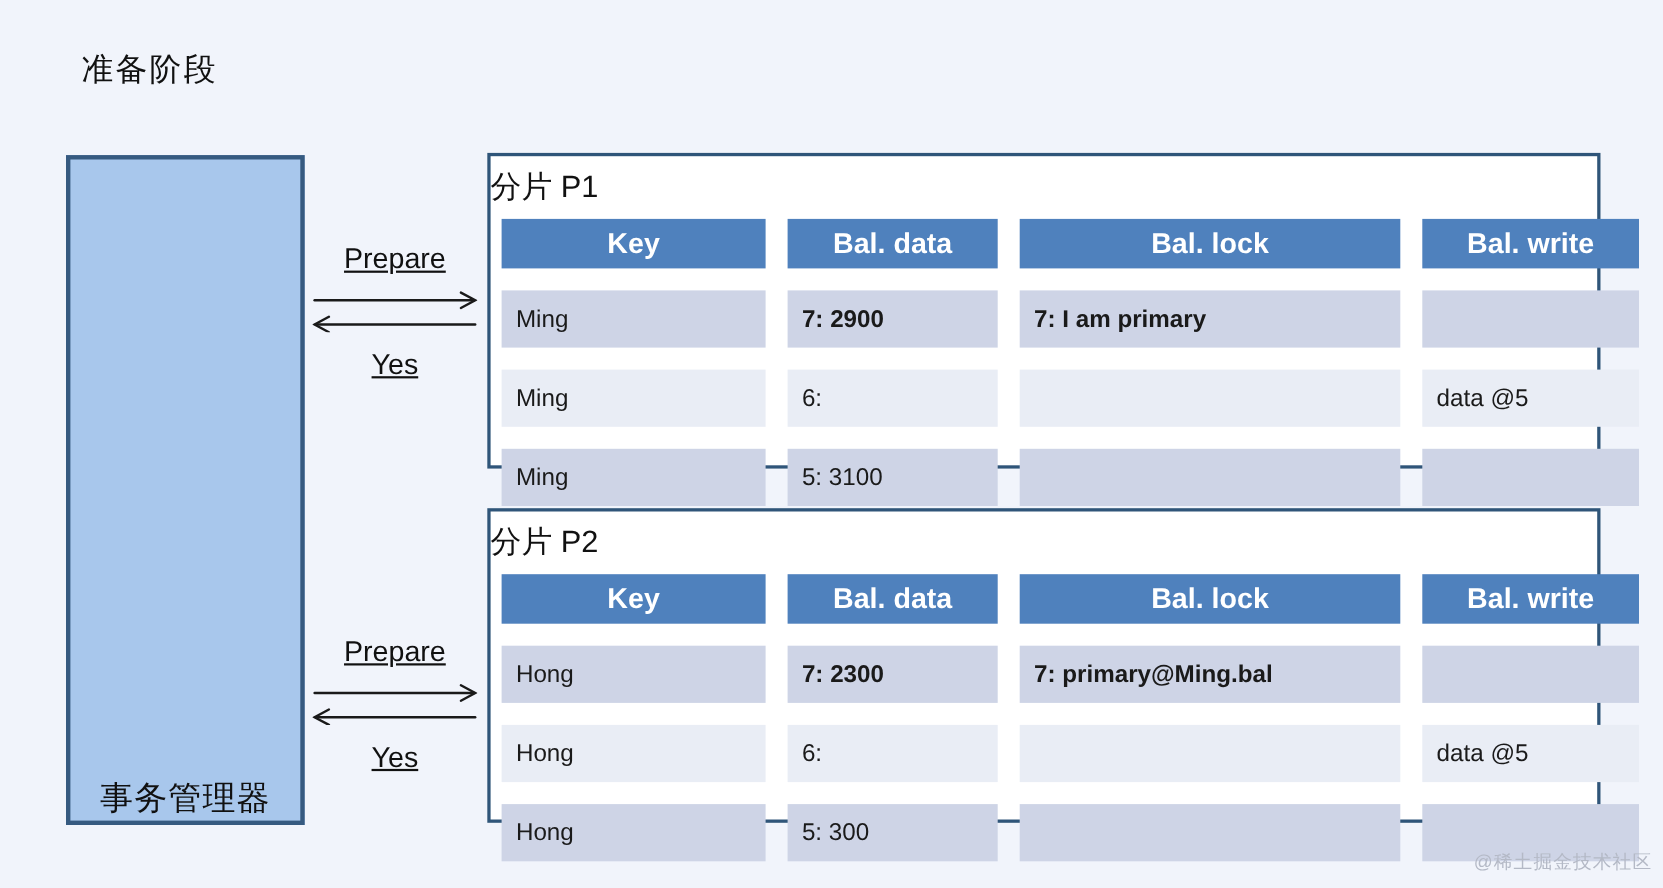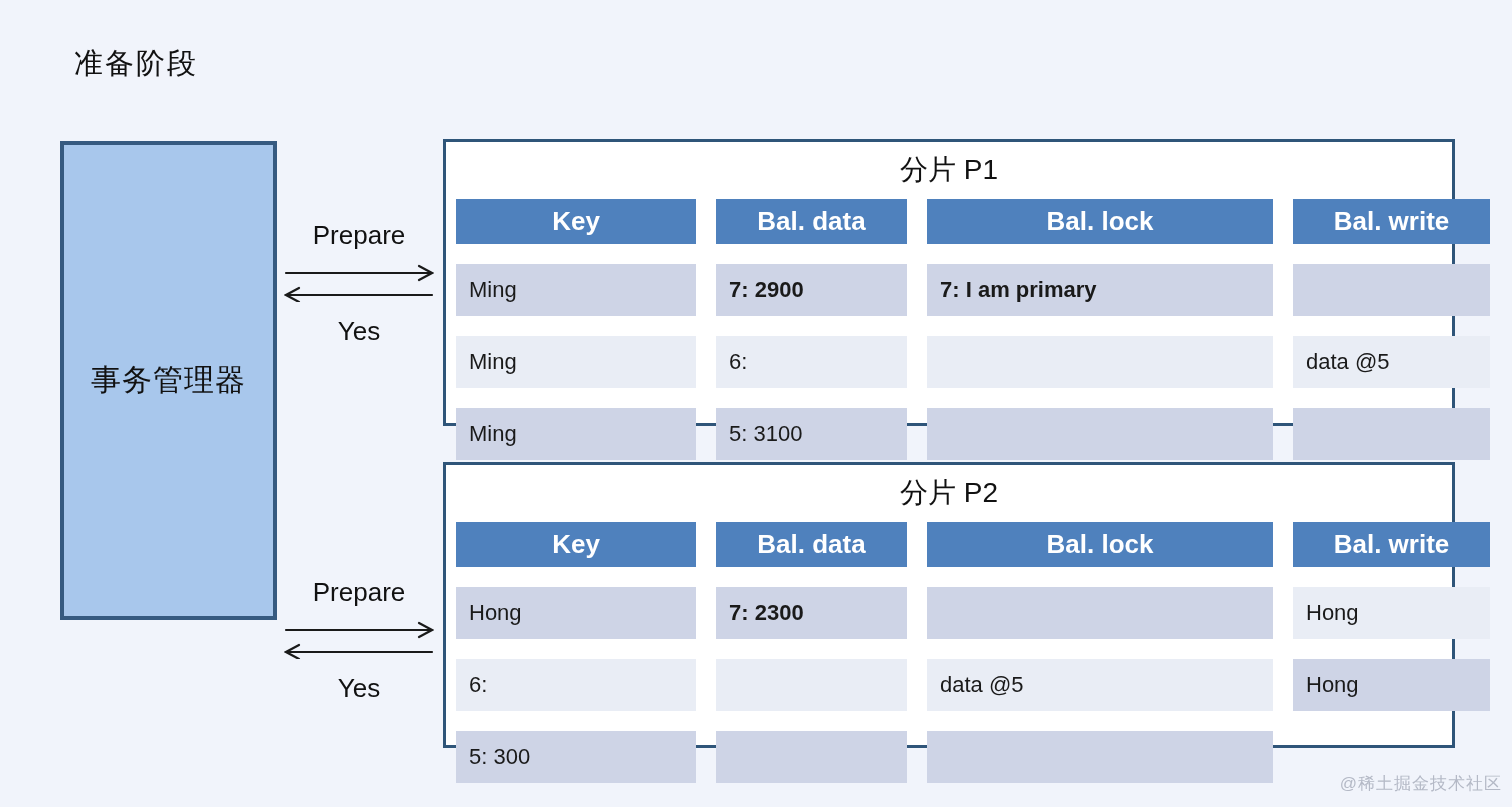--- a/index.html
+++ b/index.html
@@ -14,47 +14,47 @@
     background:var(--background);
     color:var(--text);
     position:relative;
     overflow:hidden;
   }
   .page-title{
     position:absolute;left:74px;top:44px;
     font-size:29px;letter-spacing:2px;color:#111;
   }
   .manager-box{
-    position:absolute;left:60px;top:141px;width:217px;height:479px;
+    position:absolute;left:60px;top:141px;width:217px;height:609px;
     background:var(--manager-fill);
     border:4px solid var(--manager-border);
-    display:flex;align-items:center;justify-content:center;
+    display:flex;align-items:flex-end;justify-content:center;
   }
   .manager-label{font-size:30px;color:#111;letter-spacing:1px;}
   .flow-group{position:absolute;left:284px;width:150px;height:140px;}
   .flow-label{
     position:absolute;left:0;width:100%;text-align:center;
-    font-size:26px;color:#111;
+    font-size:26px;color:#111;text-decoration:underline;
   }
   .flow-label.req{top:0;}
   .flow-label.resp{top:96px;}
   .flow-arrows{position:absolute;left:0;top:44px;width:150px;height:38px;}
   .flow-arrows svg{display:block;}
   .flow-p1{top:220px;}
   .flow-p2{top:577px;}
   .shard-panel{
     position:absolute;left:443px;width:1012px;
     background:#FFFFFF;
     border:3px solid var(--panel-border);
   }
   .shard-p1{top:139px;height:287px;}
   .shard-p2{top:462px;height:286px;}
   .shard-title{
     position:absolute;top:9px;left:0;width:100%;
-    text-align:center;font-size:28px;color:#111;
+    text-align:left;font-size:28px;color:#111;
   }
   .shard-table{
     position:absolute;left:10px;top:57px;
     display:grid;
     grid-template-columns:240px 191px 346px 197px;
     grid-template-rows:45px 52px 52px 52px;
     gap:20px;
   }
   .hcell{
     background:var(--header-fill);color:var(--header-text);
@@ -141,20 +141,21 @@
 <div class="shard-panel shard-p2">
   <div class="shard-title">分片 P2</div>
   <div class="shard-table">
     <div class="hcell">Key</div>
     <div class="hcell">Bal. data</div>
     <div class="hcell">Bal. lock</div>
     <div class="hcell">Bal. write</div>
 
     <div class="cell r-odd">Hong</div>
     <div class="cell r-odd bold">7: 2300</div>
+    <div class="cell r-odd bold">7: primary@Ming.bal</div>
     <div class="cell r-odd"></div>
 
     <div class="cell r-even">Hong</div>
     <div class="cell r-even">6:</div>
     <div class="cell r-even"></div>
     <div class="cell r-even">data @5</div>
 
     <div class="cell r-odd">Hong</div>
     <div class="cell r-odd">5: 300</div>
     <div class="cell r-odd"></div>

